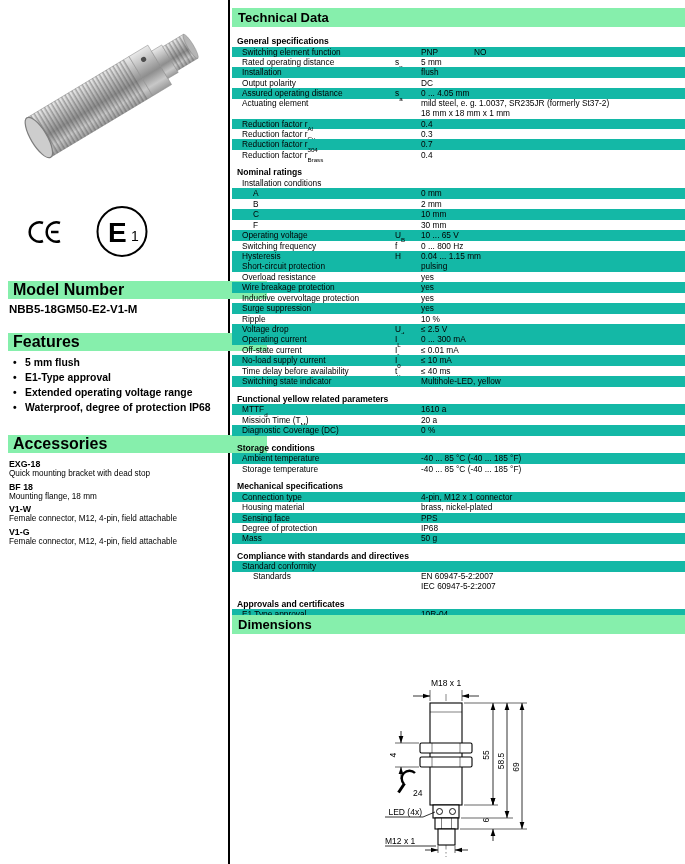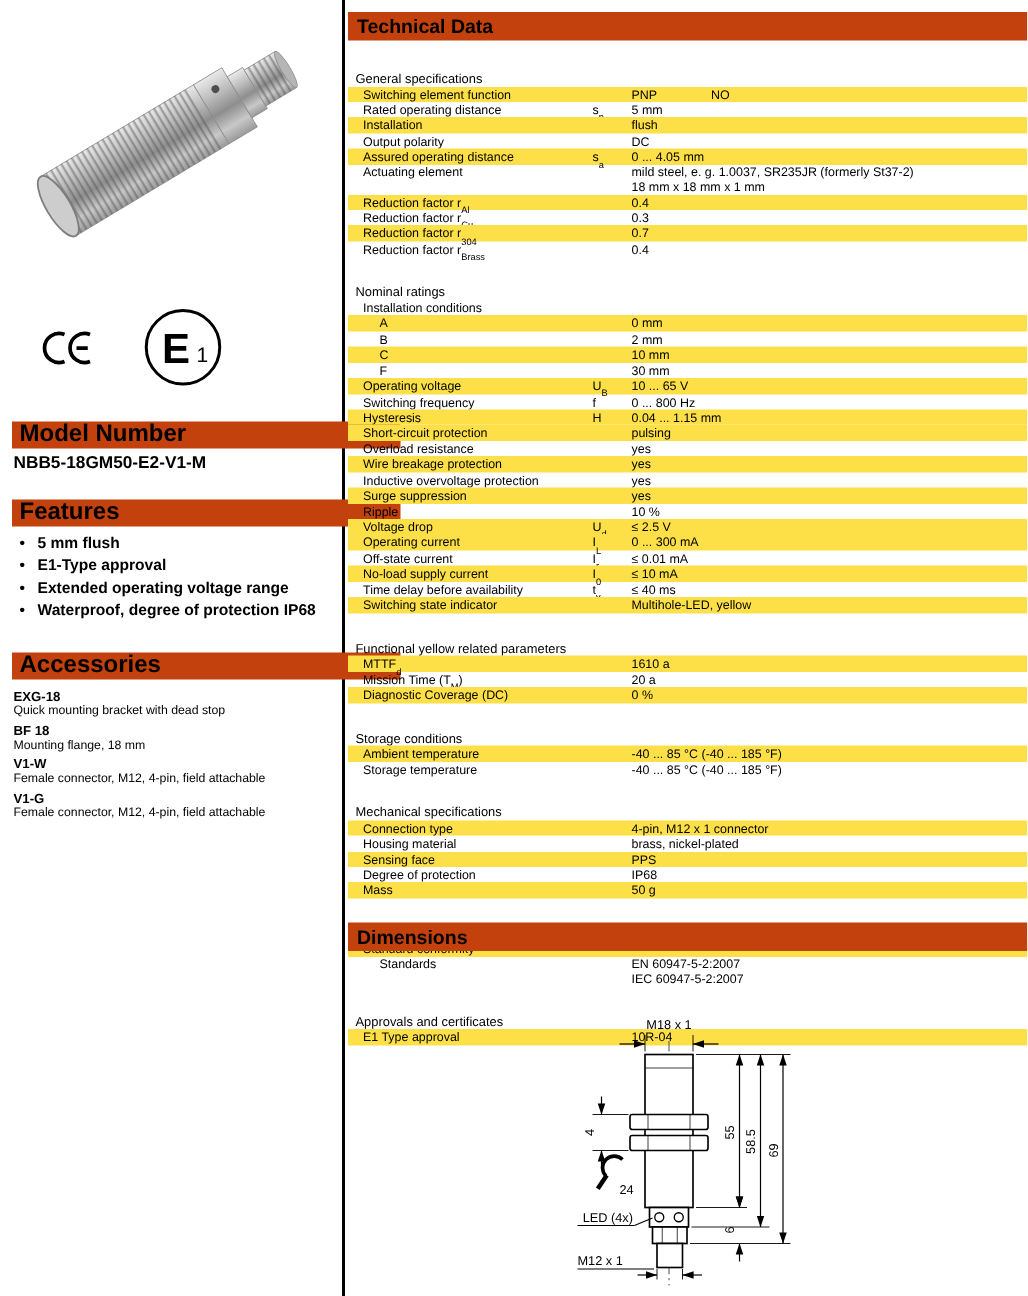--- a/index.html
+++ b/index.html
@@ -1,27 +1,27 @@
 <!DOCTYPE html>
 <html><head>
 <meta charset="utf-8">
 <style>
   html,body{margin:0;padding:0;background:#fff}
   #page{position:relative;width:685px;height:864px;background:#ffffff;overflow:hidden;
         font-family:"Liberation Sans","DejaVu Sans",sans-serif;color:#000}
   #divider{position:absolute;left:228px;top:0;width:2px;height:864px;background:#000}
-  .bar{position:absolute;background:#c2410c;font-weight:bold;box-sizing:border-box;color:#000}
+  .bar{position:absolute;background:#86efac;font-weight:bold;box-sizing:border-box;color:#000}
   .bar.right{left:232px;width:453px;height:19px;font-size:13px;line-height:19px;padding-left:6px}
   .bar.left{left:8px;width:259px;height:18px;font-size:16px;line-height:18px;padding-left:5px}
   
   .tbl{position:absolute;left:232px;top:29px;width:453px}
-  .tsec{font-size:8.6px;font-weight:normal;height:10.6px;line-height:10.6px;margin-top:18px;padding-left:5px}
+  .tsec{font-size:8.6px;font-weight:bold;height:10.6px;line-height:10.6px;margin-top:7px;padding-left:5px}
   .trow{position:relative;height:10.45px;font-size:8.3px;line-height:10.45px}
   .trow.two{height:19.8px;line-height:9.8px}
-  .trow.shade{background:#fde047}
+  .trow.shade{background:#14b8a6}
   .lab{position:absolute;left:10px;top:0;white-space:nowrap}
   .lab.ind2{left:21px}
   .sym{position:absolute;left:163px;top:0}
   .val{position:absolute;left:189px;top:0;white-space:nowrap}
   .val2{position:absolute;left:242px;top:0}
   sub{font-size:6.2px;position:relative;top:1.6px;line-height:0}
   
   #modelnum{position:absolute;left:9px;top:303px;font-weight:bold;font-size:11.5px}
   #features{position:absolute;left:8px;top:355px;width:219px;margin:0;padding:0}
   #features li{list-style:none;font-weight:bold;font-size:10.4px;line-height:15px;position:relative;padding-left:17px}

